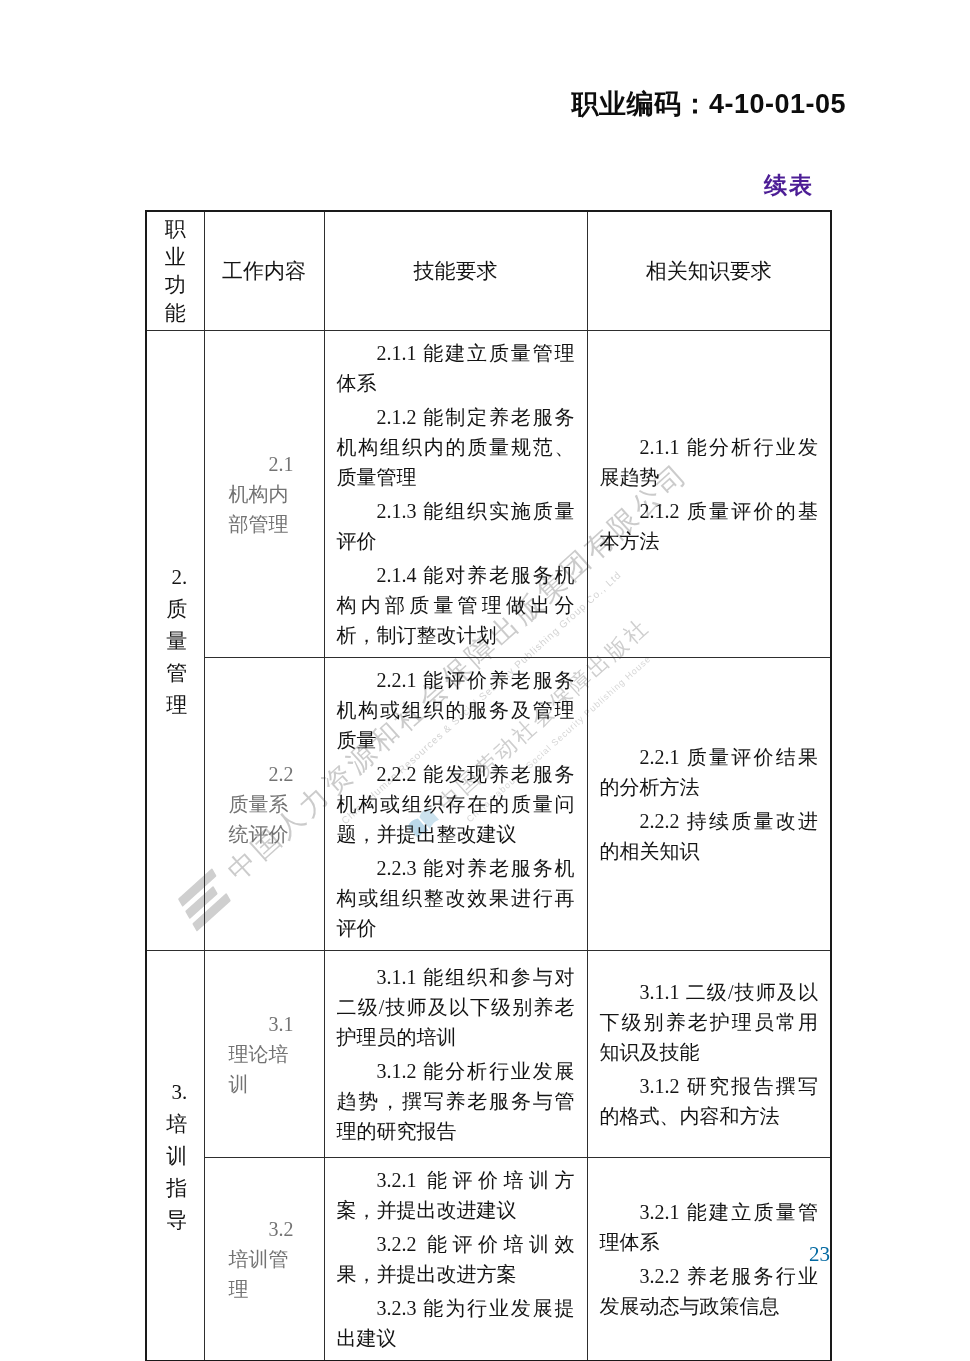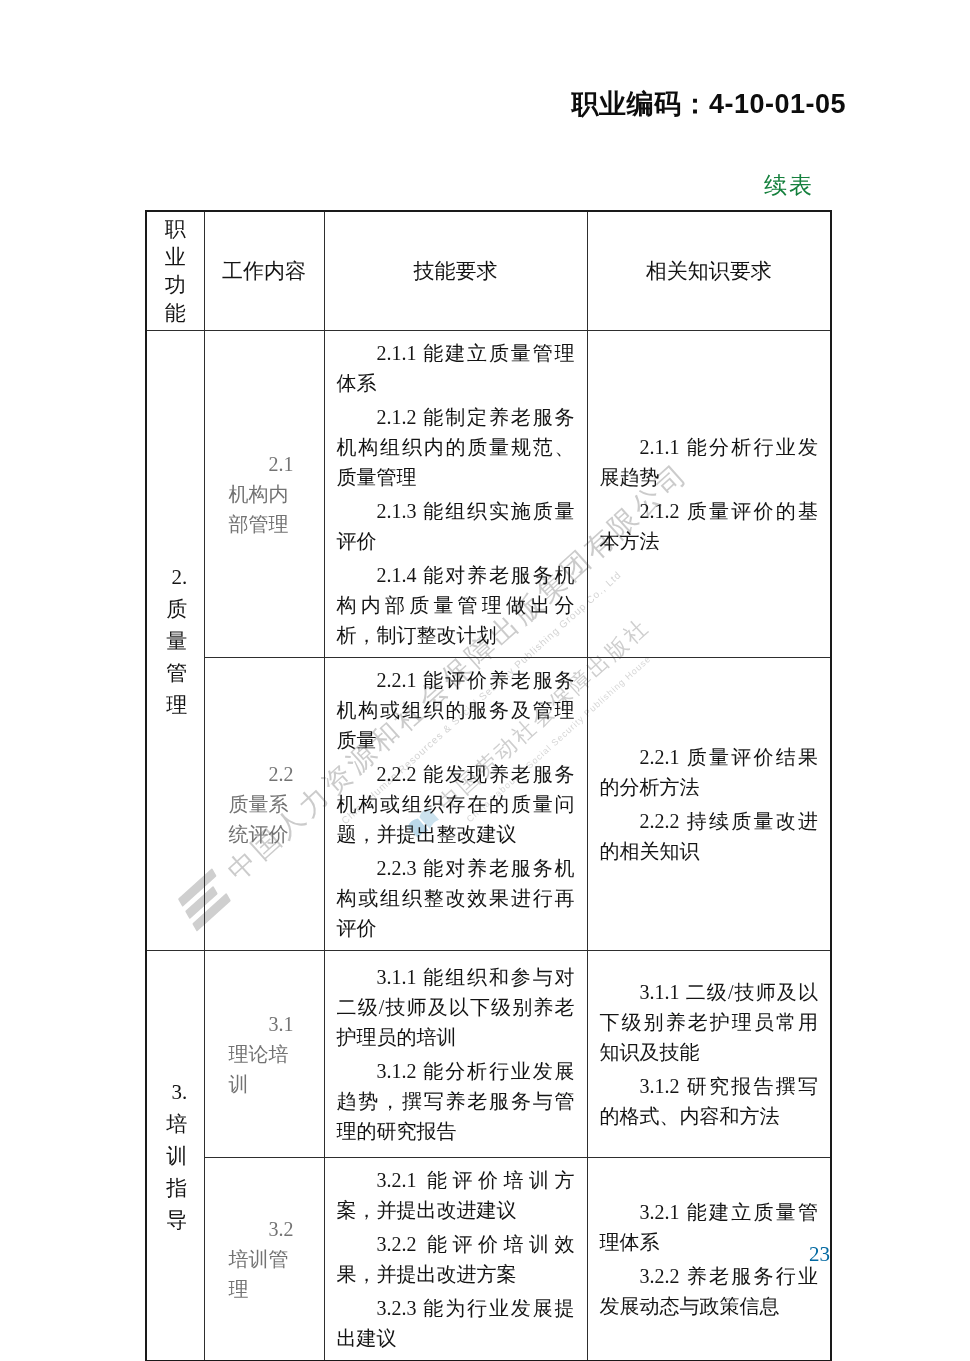--- a/index.html
+++ b/index.html
@@ -9,21 +9,21 @@
     overflow:hidden;
   }
   
   .occ-code{
     position:absolute;top:86px;right:124px;
     font-family:"Liberation Sans","DejaVu Sans",sans-serif;
     font-weight:700;font-size:27px;letter-spacing:.5px;color:#0d0d0d;
   }
   .cont-label{
     position:absolute;top:170px;right:156px;
-    font-size:23px;color:#15803d;letter-spacing:2px;
+    font-size:23px;color:#4c1d95;letter-spacing:2px;font-weight:bold;
   }
   .page-num{
     position:absolute;top:1242px;right:140px;
     font-size:21px;color:#0369a1;
   }
   
   .watermark{
     position:absolute;left:120px;top:420px;width:700px;height:620px;
     display:flex;flex-direction:column;align-items:center;justify-content:center;
     transform:rotate(-42deg);pointer-events:none;opacity:.85;z-index:0;

